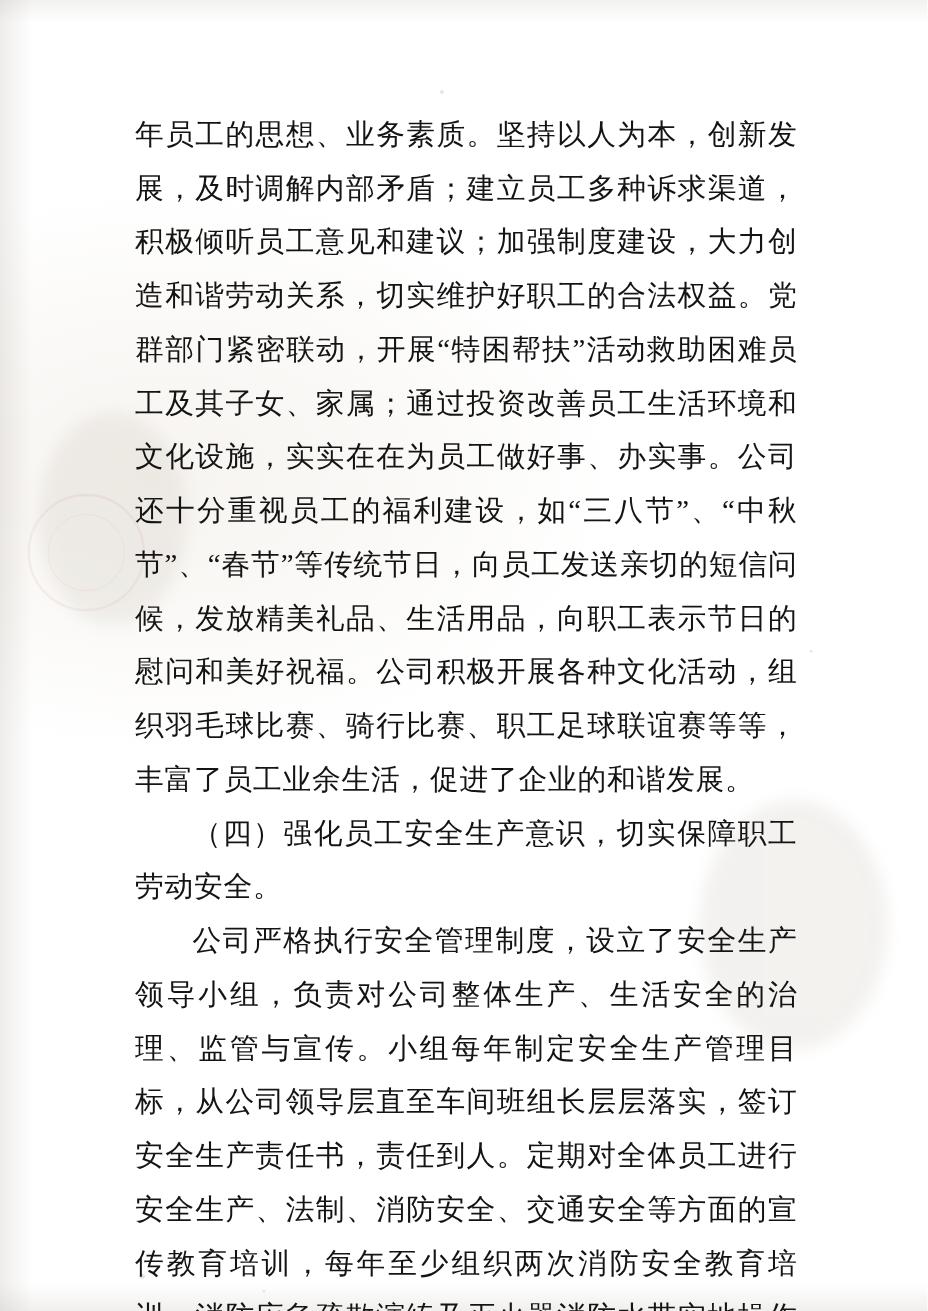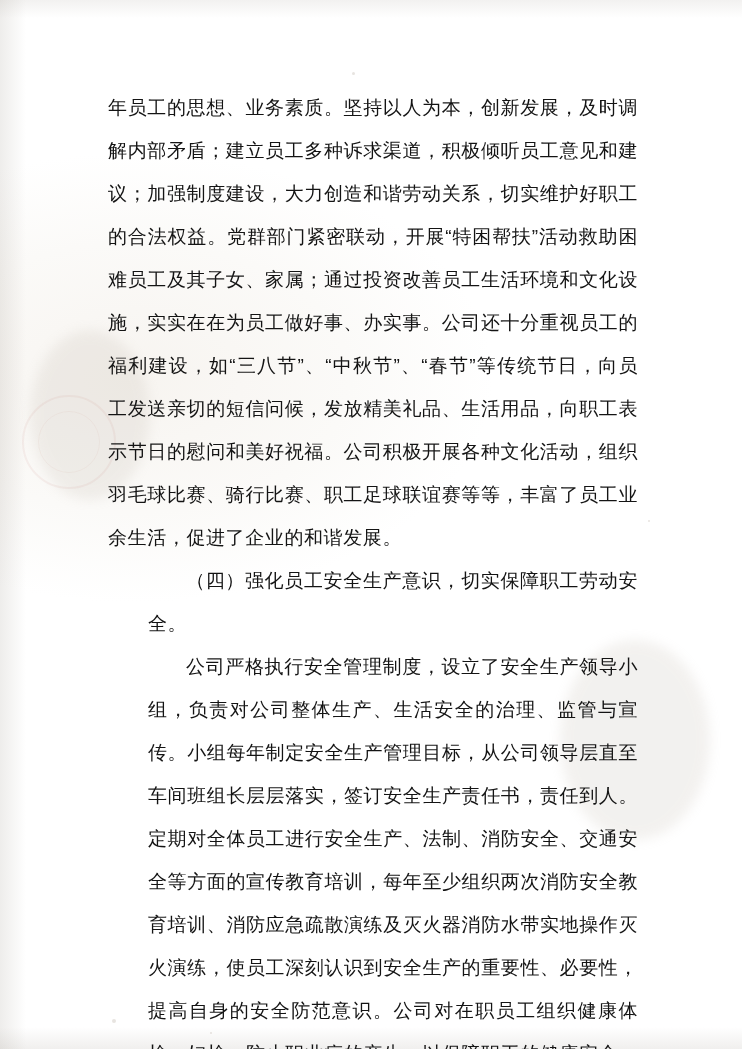--- a/index.html
+++ b/index.html
@@ -37,32 +37,31 @@
     background: #bdb4a8;
   }
   .content {
     position: absolute;
     left: 108px;
     top: 86px;
     width: 530px;
   }
   p {
     margin: 0 0 0 0;
-    font-size: 19px;
+    font-size: 23px;
     line-height: 43px;
     color: #141414;
     letter-spacing: 0.6px;
     text-align: justify;
     text-justify: inter-ideograph;
-    font-family: Liberation Sans, sans-serif;
+    font-family: Liberation Serif, serif;
     font-weight: 400;
   }
   p.indent {
     text-indent: 2em;
-    margin-left: 40px;
   }
   .faint-stamp {
     position: absolute;
     left: 22px;
     top: 395px;
     width: 90px;
     height: 90px;
     border-radius: 50%;
     border: 2px solid rgba(190,120,110,0.17);
     opacity: .55;

